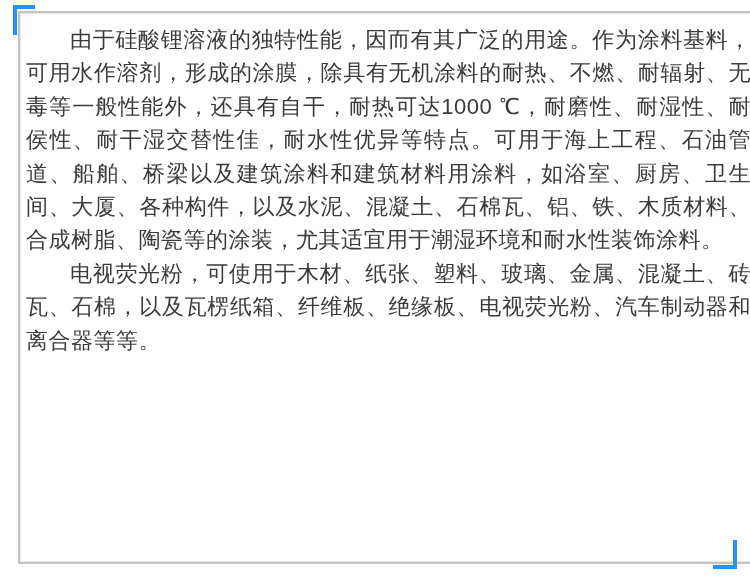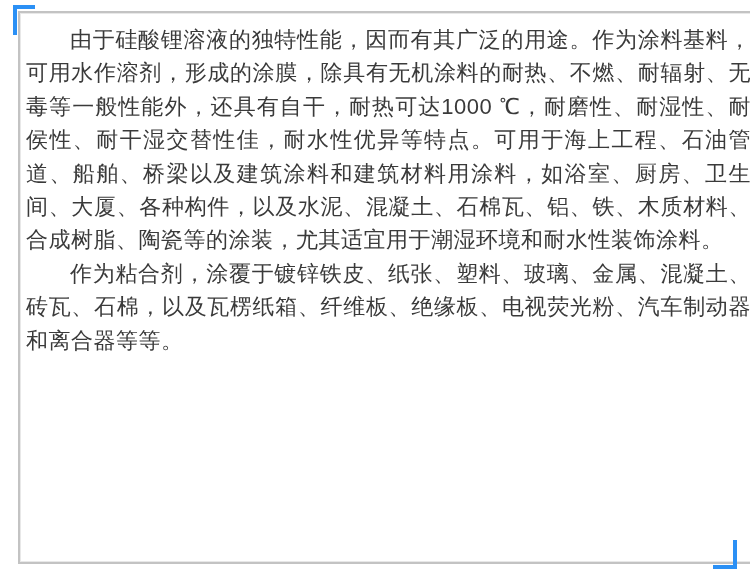--- a/index.html
+++ b/index.html
@@ -62,18 +62,18 @@
 </style>
 </head>
 <body>
 
 <div class="stage">
 
   <div class="corner-accent top-left"></div>
 
   <div class="doc-panel">
     <p>由于硅酸锂溶液的独特性能，因而有其广泛的用途。作为涂料基料，可用水作溶剂，形成的涂膜，除具有无机涂料的耐热、不燃、耐辐射、无毒等一般性能外，还具有自干，耐热可达1000 ℃，耐磨性、耐湿性、耐侯性、耐干湿交替性佳，耐水性优异等特点。可用于海上工程、石油管道、船舶、桥梁以及建筑涂料和建筑材料用涂料，如浴室、厨房、卫生间、大厦、各种构件，以及水泥、混凝土、石棉瓦、铝、铁、木质材料、合成树脂、陶瓷等的涂装，尤其适宜用于潮湿环境和耐水性装饰涂料。</p>
-    <p>作为粘合剂，涂覆于镀锌铁皮、纸张、塑料、玻璃、金属、混凝土、砖瓦、石棉，以及瓦楞纸箱、纤维板、绝缘板、电视荧光粉、汽车制动器和离合器等等。</p>
+    <p>电视荧光粉，可使用于木材、纸张、塑料、玻璃、金属、混凝土、砖瓦、石棉，以及瓦楞纸箱、纤维板、绝缘板、电视荧光粉、汽车制动器和离合器等等。</p>
   </div>
 
   <div class="corner-accent bottom-right"></div>
 
 </div>
 
 </body></html>

